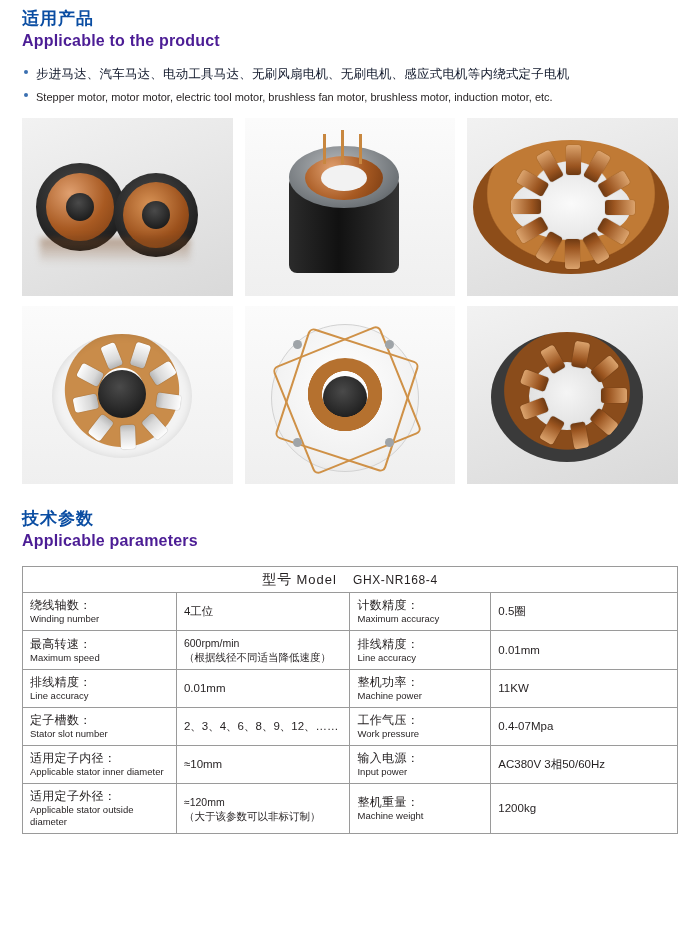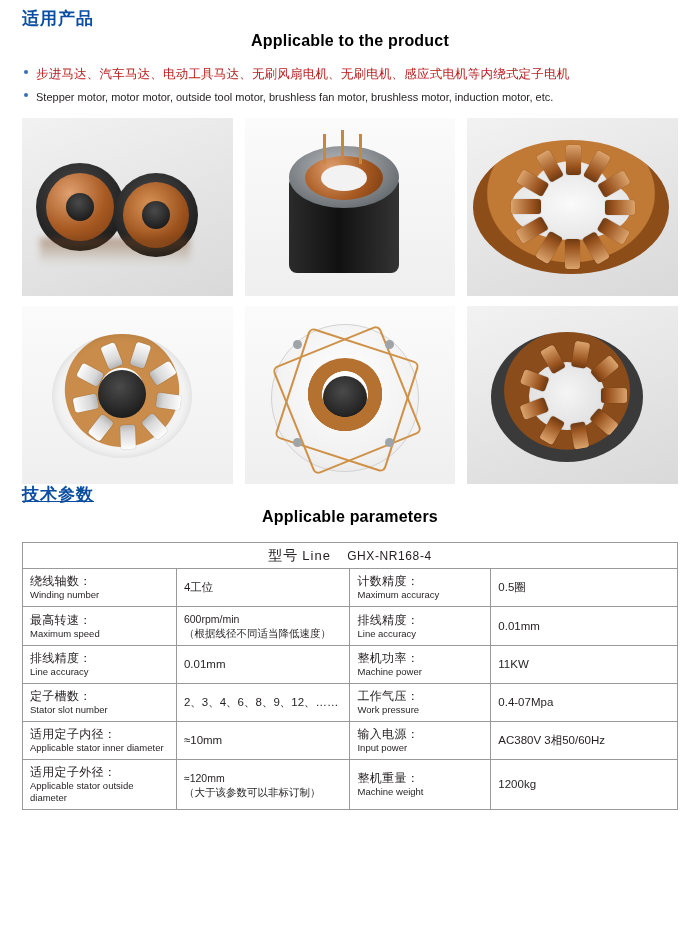--- a/index.html
+++ b/index.html
@@ -28,25 +28,24 @@
     font-size: 17px;
     font-weight: bold;
     color: #0a4da2;
     letter-spacing: 1px;
     line-height: 22px;
     margin: 0;
     padding-top: 8px;
   }
   .sec-head-en {
     font-size: 16px;
-    color: #000000;
+    color: #4c1d95;
     line-height: 22px;
     margin: 0 0 2px 0;
     letter-spacing: 0.2px;
-    text-align: center;
   }
 
   
   .bullets {
     margin: 12px 0 0 0;
     padding: 0;
     list-style: none;
   }
   .bullets li {
     position: relative;
@@ -59,21 +58,21 @@
     left: 2px;
     top: 6px;
     width: 4px;
     height: 4px;
     background: #3a6fb0;
     border-radius: 50%;
     display: block;
   }
   .bullet-cn {
     font-size: 12.5px;
-    color: #b91c1c;
+    color: #0f172a;
     letter-spacing: 0.2px;
   }
   .bullet-en {
     font-size: 11px;
     color: #231f20;
   }
 
   
   .photo-grid {
     margin-top: 12px;
@@ -189,21 +188,21 @@
   <h1 class="sec-head-cn">适用产品</h1>
   <h2 class="sec-head-en">Applicable to the product</h2>
 
   <ul class="bullets">
     <li>
       <span class="dot"></span>
       <span class="bullet-cn">步进马达、汽车马达、电动工具马达、无刷风扇电机、无刷电机、感应式电机等内绕式定子电机</span>
     </li>
     <li>
       <span class="dot"></span>
-      <span class="bullet-en">Stepper motor, motor motor, outside tool motor, brushless fan motor, brushless motor, induction motor, etc.</span>
+      <span class="bullet-en">Stepper motor, motor motor, electric tool motor, brushless fan motor, brushless motor, induction motor, etc.</span>
     </li>
   </ul>
 
   <div class="photo-grid">
 
     <div class="photo bg-grey">
       <div class="inner">
         <div class="ring dark" style="left:14px;top:45px;width:88px;height:88px;"></div>
         <div class="ring copper" style="left:24px;top:55px;width:68px;height:68px;"></div>
         <div class="ring dark" style="left:44px;top:75px;width:28px;height:28px;"></div>
@@ -346,36 +345,36 @@
             <i style="height:26px;"></i>
           </div>
         <div class="tooth" style="transform:rotate(330deg) translate(0,-54px);">
             <i style="height:26px;"></i>
           </div>
       </div>
     </div>
 
   </div>
 
-  <h1 class="sec-head-cn" style="padding-top:0;text-decoration:underline;">技术参数</h1>
+  <h1 class="sec-head-cn" style="padding-top:24px;">技术参数</h1>
   <h2 class="sec-head-en">Applicable parameters</h2>
 
   <div class="spec-wrap">
     <table class="spec">
       <colgroup>
         <col class="c1">
           <col class="c2">
           <col class="c3">
           <col class="c4">
       </colgroup>
       <tbody id="spec-body">
         <tr>
           <td class="model" colspan="4">
             <span class="mdl-cn">型号</span>
-            <span class="mdl-en">Line</span>
+            <span class="mdl-en">Model</span>
             &nbsp;&nbsp;
             <span class="mdl-num">GHX-NR168-4</span>
           </td>
         </tr>
       <tr>
             <td>
               <span class="lbl-cn">绕线轴数：</span>
               <span class="lbl-en">Winding number</span>
             </td>
             <td>

